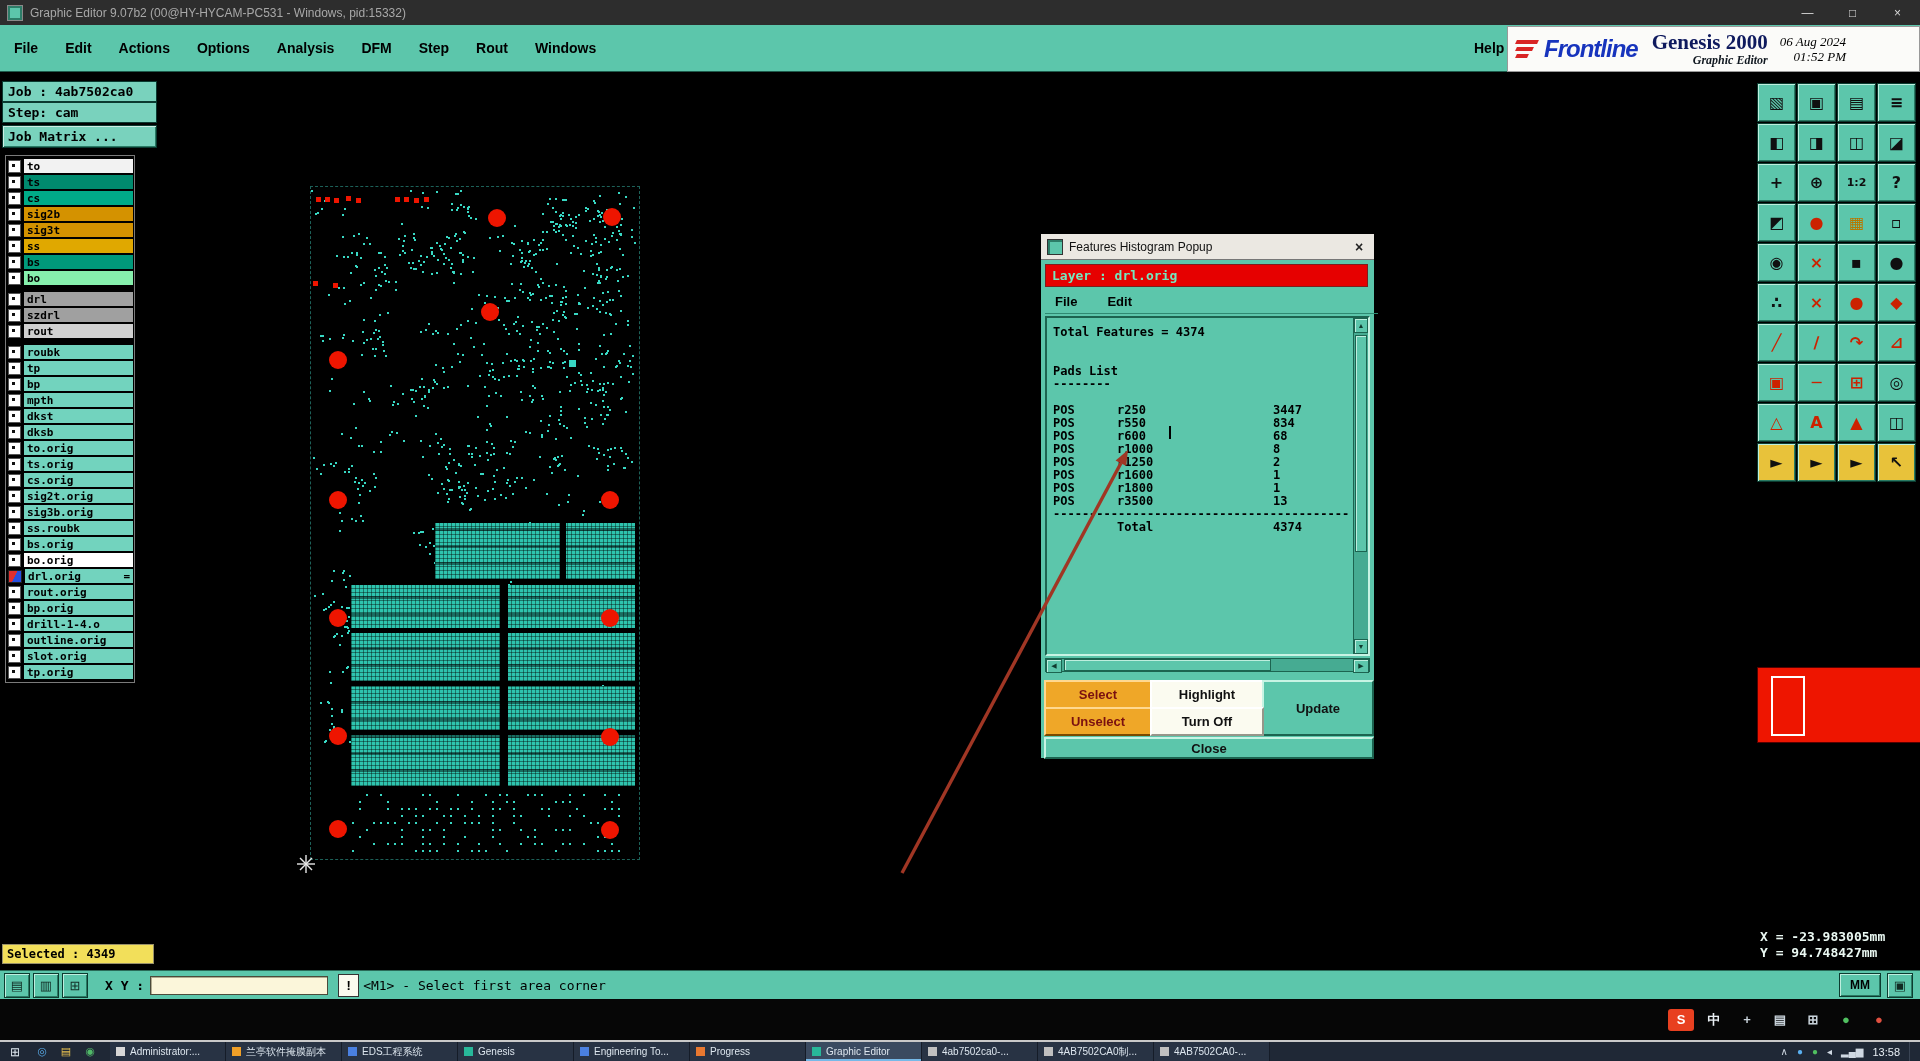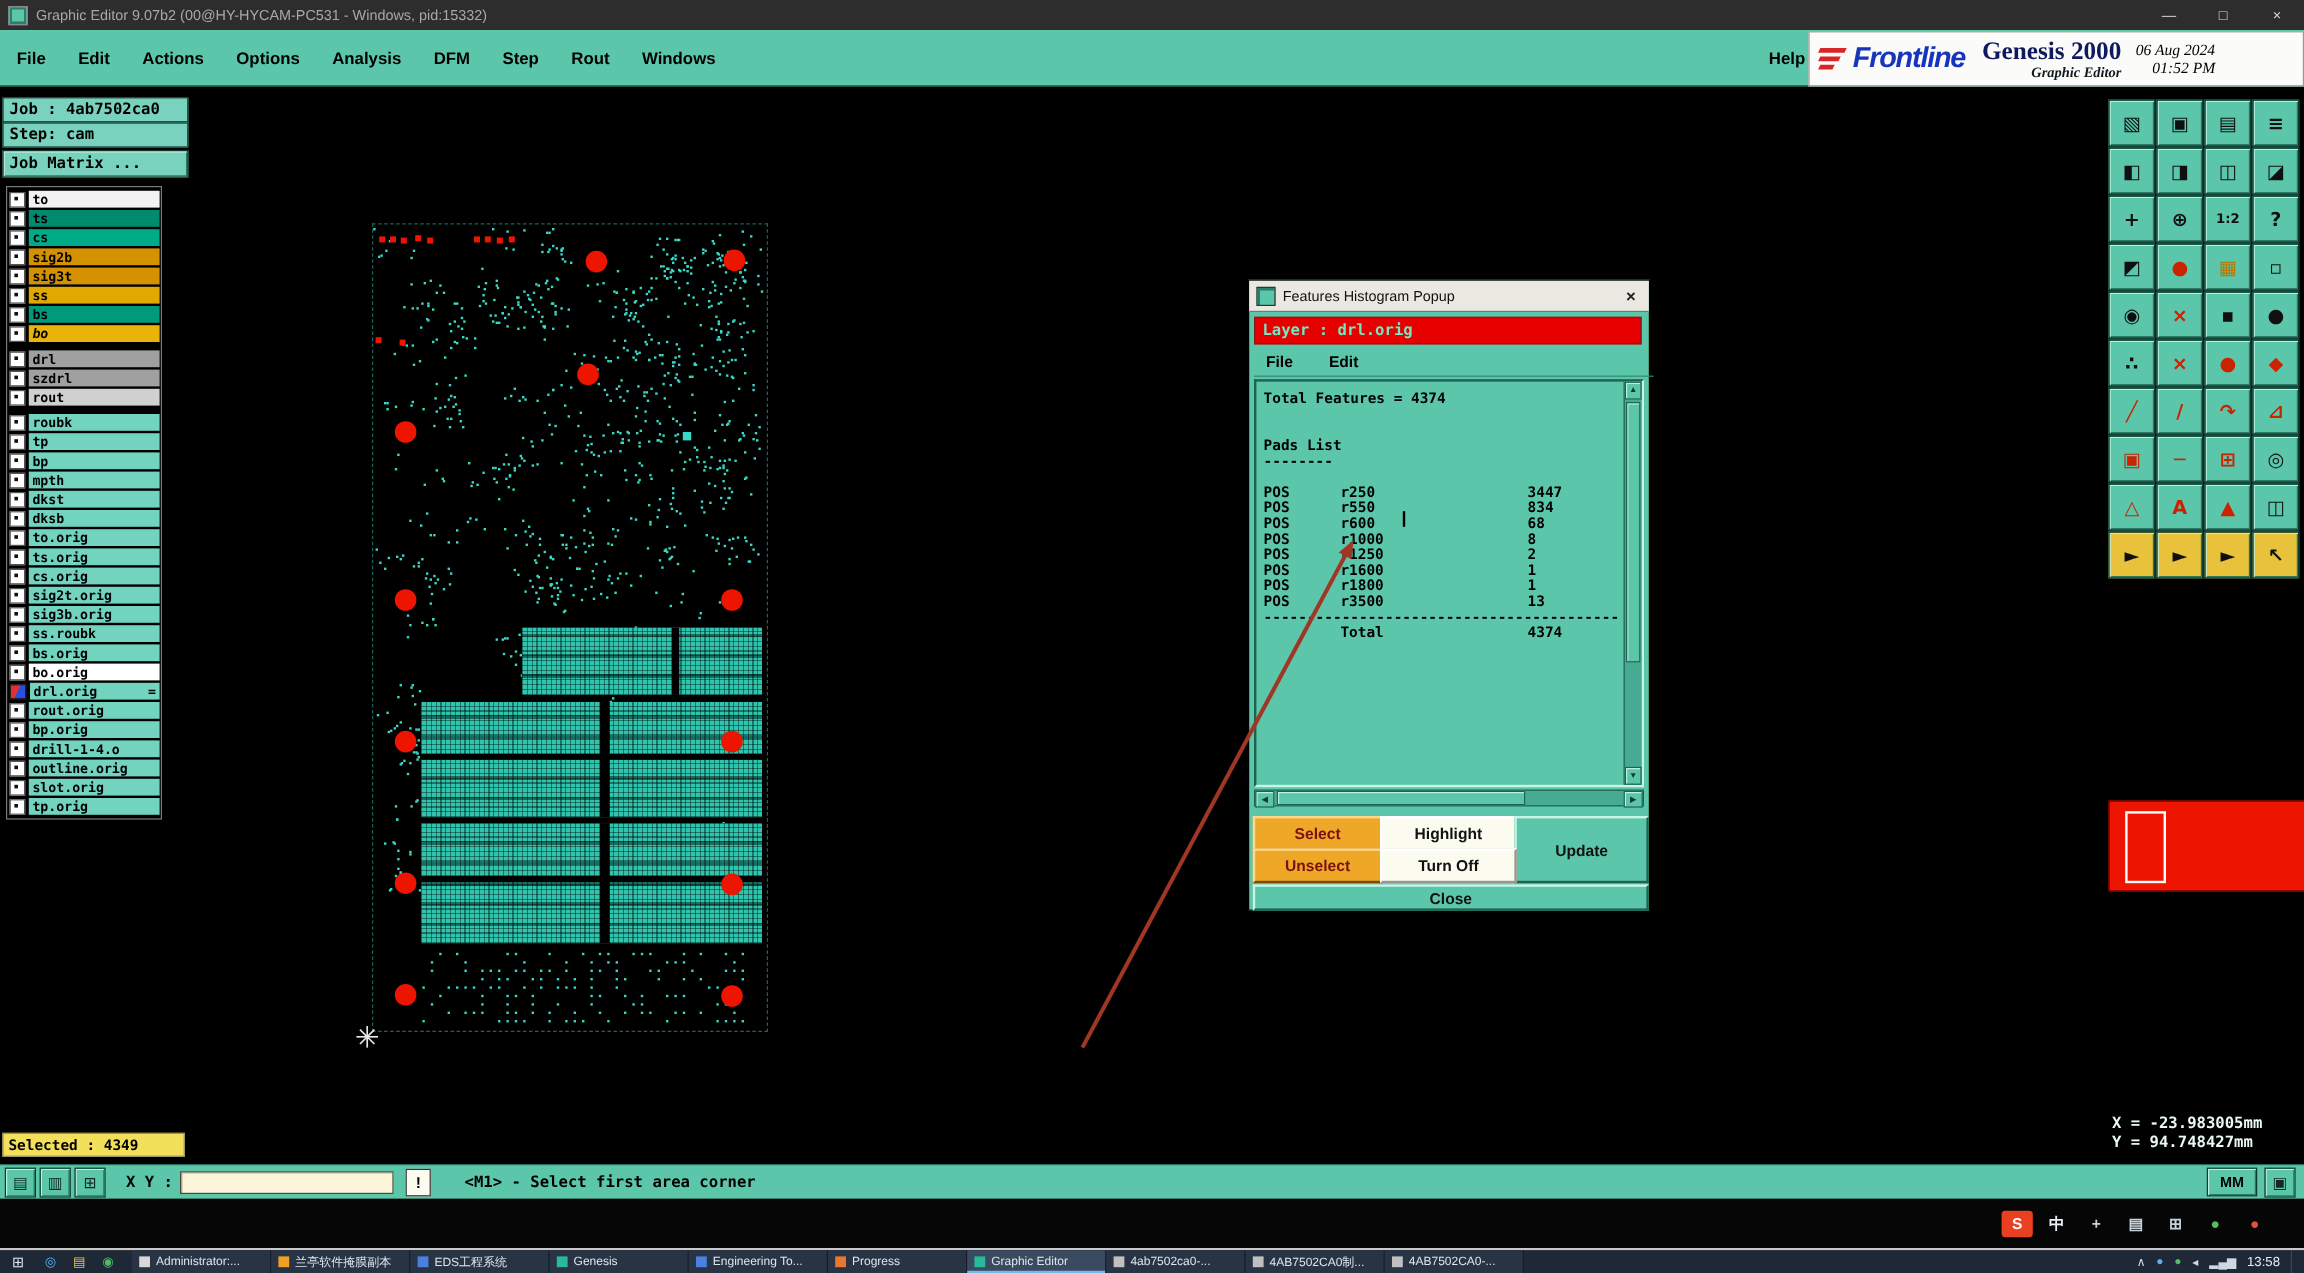--- a/index.html
+++ b/index.html
@@ -124,21 +124,21 @@
                 display:flex;align-items:center;padding-left:4px;z-index:5;}
   #status-bar{left:0;top:970px;width:1920px;height:29px;background:#5cc6ab;display:flex;align-items:center;z-index:8;
               border-top:1px solid #2a6a58;box-sizing:border-box;padding:0 4px;}
   .sb-btn{width:24px;height:23px;background:#5cc6ab;border:1px solid #0c3c30;box-shadow:inset 1px 1px 0 #bdeede,inset -1px -1px 0 #2a7a64;
           display:flex;align-items:center;justify-content:center;font-size:13px;color:#102a22;margin-right:3px;flex:none;}
   #xy-label{font-family:"DejaVu Sans Mono",monospace;font-weight:bold;font-size:13px;color:#000;margin:0 6px 0 14px;}
   #xy-input{width:170px;height:17px;background:#fbf6da;border:1px solid #4a4a3a;box-shadow:inset 1px 1px 0 #b0ab90;
             font-family:"DejaVu Sans Mono",monospace;font-size:12px;padding:0 3px;}
   #excl-btn{width:19px;height:21px;background:#fbfbf0;border:1px solid #333;display:flex;align-items:center;justify-content:center;
             font-weight:bold;font-size:13px;margin-left:10px;flex:none;}
-  #sb-prompt{font-family:"DejaVu Sans Mono",monospace;font-weight:bold;font-size:13px;color:#000;margin-left:28px;white-space:nowrap;}
+  #sb-prompt{font-family:"DejaVu Sans Mono",monospace;font-weight:normal;font-size:13px;color:#000;margin-left:4px;white-space:nowrap;}
   #sb-right{margin-left:auto;display:flex;align-items:center;gap:6px;}
   #mm-btn{width:40px;height:22px;background:#5cc6ab;border:1px solid #0c3c30;box-shadow:inset 1px 1px 0 #bdeede,inset -1px -1px 0 #2a7a64;
           display:flex;align-items:center;justify-content:center;font-weight:bold;font-size:12px;color:#000;}
 
   
   #ime-bar{left:0;top:999px;width:1920px;height:43px;background:#060606;z-index:8;display:flex;align-items:center;
            justify-content:flex-end;padding-right:28px;gap:7px;box-sizing:border-box;border-bottom:2px solid #c9c9c9;}
   .ime-ic{height:22px;min-width:22px;display:flex;align-items:center;justify-content:center;border-radius:3px;
           font-weight:bold;font-size:13px;color:#c8d2da;padding:0 2px;}
 
@@ -272,21 +272,21 @@
       <div class="layer-row">
         <span class="layer-check"></span>
         <span class="layer-label" style="background: rgb(224, 168, 0);">ss</span>
       </div>
       <div class="layer-row">
         <span class="layer-check"></span>
         <span class="layer-label" style="background: rgb(0, 153, 122);">bs</span>
       </div>
       <div class="layer-row gap-after">
         <span class="layer-check"></span>
-        <span class="layer-label" style="background: #eab308; font-style: italic;">bo</span>
+        <span class="layer-label" style="background: #86efac;">bo</span>
       </div>
       <div class="layer-row">
         <span class="layer-check"></span>
         <span class="layer-label" style="background: rgb(160, 160, 160);">drl</span>
       </div>
       <div class="layer-row">
         <span class="layer-check"></span>
         <span class="layer-label" style="background: rgb(160, 160, 160);">szdrl</span>
       </div>
       <div class="layer-row gap-after">

